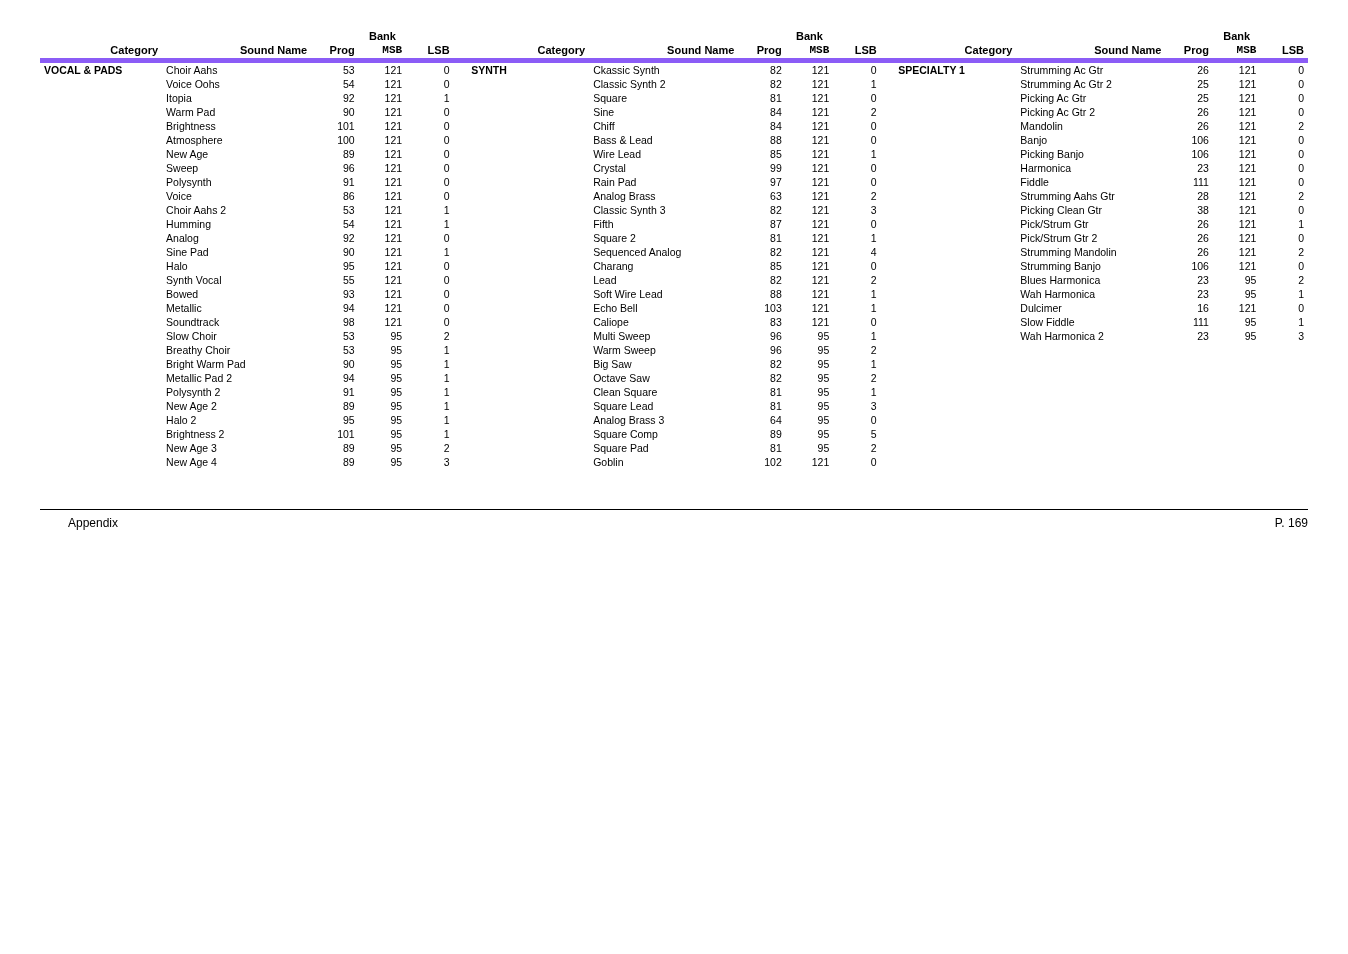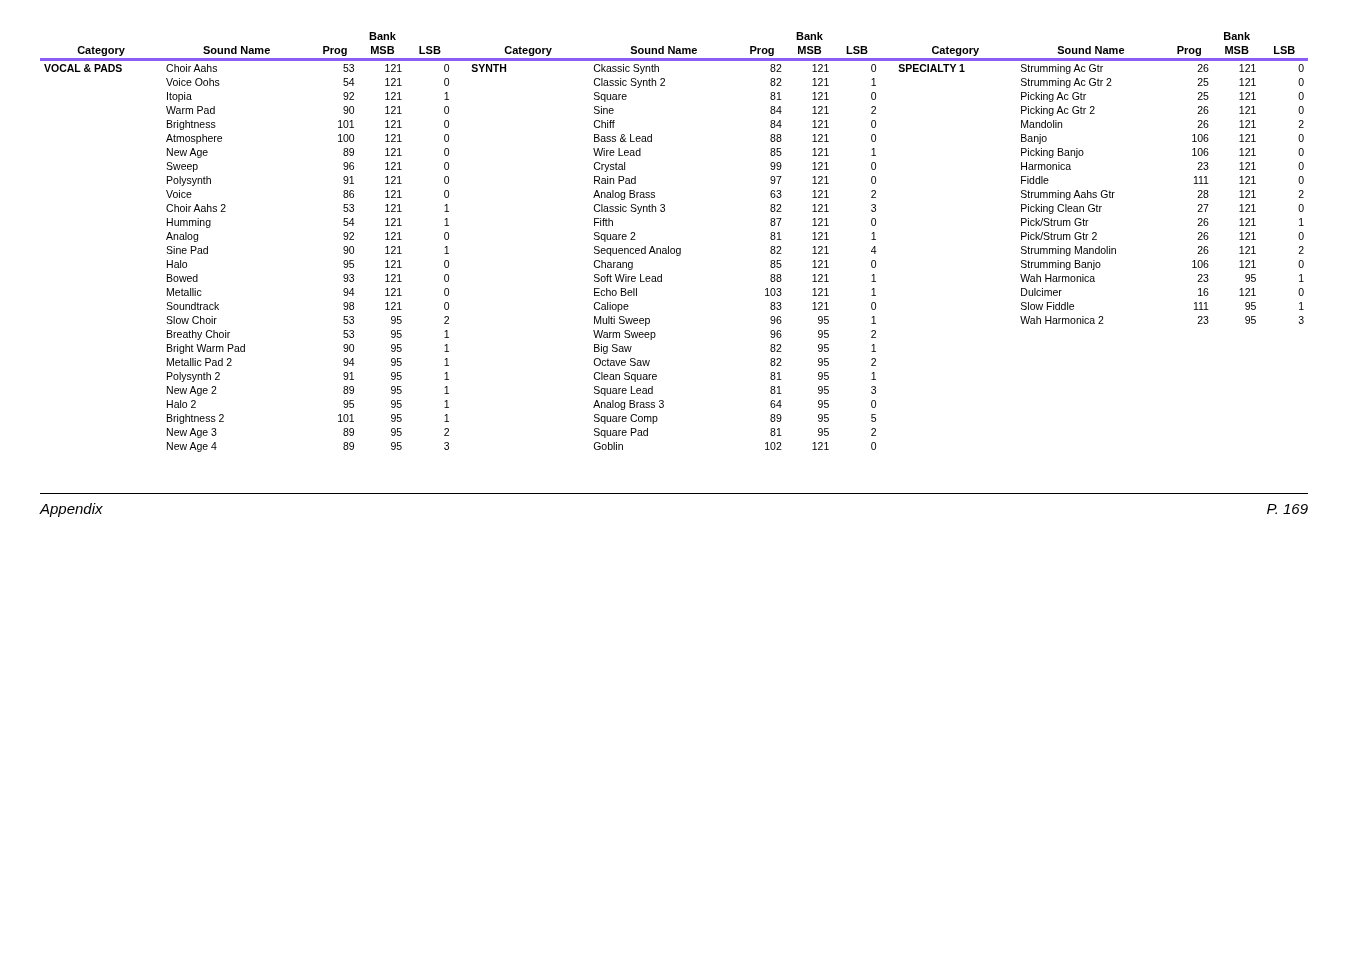--- a/index.html
+++ b/index.html
@@ -14,44 +14,44 @@
       width: 100%;
     }
     .main-table {
       width: 100%;
       border-collapse: collapse;
     }
     .header-row th {
       font-weight: bold;
       font-size: 11px;
       padding: 2px 4px;
-      text-align: center;
-      border-bottom: 3px solid #8b5cf6;
+      text-align: right;
+      border-bottom: 5px solid #8b5cf6;
     }
     .data-row td {
       padding: 1px 4px;
       font-size: 10.5px;
       vertical-align: top;
     }
     .col-category { width: 90px; }
     .col-soundname { width: 110px; }
     .col-prog { width: 35px; text-align: right; }
-    .col-msb { width: 35px; text-align: right; }
+    .col-msb { width: 35px; text-align: right; font-family: Liberation Mono, monospace; }
     .col-lsb { width: 35px; text-align: right; }
     .col-spacer { width: 10px; }
     .footer-line {
       border-top: 1px solid #000;
       margin-top: 40px;
       padding-top: 6px;
       display: flex;
       justify-content: space-between;
     }
     .footer-text {
-      font-style: italic;
-      font-size: 15px;
+      font-size: 12px;
+      margin-left: 28px;
     }
     .category-label {
       font-weight: bold;
     }
     td.num { text-align: right; }
     .top-bank-label {
       text-align: center;
     }
   </style>
 </head>
@@ -289,21 +289,21 @@
           <td class="num">1</td>
           <td class="col-spacer"></td>
           <td></td>
           <td>Classic Synth 3</td>
           <td class="num">82</td>
           <td class="num">121</td>
           <td class="num">3</td>
           <td class="col-spacer"></td>
           <td></td>
           <td>Picking Clean Gtr</td>
-          <td class="num">27</td>
+          <td class="num">38</td>
           <td class="num">121</td>
           <td class="num">0</td>
         </tr>
         <tr class="data-row">
           <td></td>
           <td>Humming</td>
           <td class="num">54</td>
           <td class="num">121</td>
           <td class="num">1</td>
           <td class="col-spacer"></td>
@@ -368,20 +368,39 @@
           <td>Charang</td>
           <td class="num">85</td>
           <td class="num">121</td>
           <td class="num">0</td>
           <td class="col-spacer"></td>
           <td></td>
           <td>Strumming Banjo</td>
           <td class="num">106</td>
           <td class="num">121</td>
           <td class="num">0</td>
+        </tr>
+        <tr class="data-row">
+          <td></td>
+          <td>Synth Vocal</td>
+          <td class="num">55</td>
+          <td class="num">121</td>
+          <td class="num">0</td>
+          <td class="col-spacer"></td>
+          <td></td>
+          <td>Lead</td>
+          <td class="num">82</td>
+          <td class="num">121</td>
+          <td class="num">2</td>
+          <td class="col-spacer"></td>
+          <td></td>
+          <td>Blues Harmonica</td>
+          <td class="num">23</td>
+          <td class="num">95</td>
+          <td class="num">2</td>
         </tr>
         <tr class="data-row">
           <td></td>
           <td>Bowed</td>
           <td class="num">93</td>
           <td class="num">121</td>
           <td class="num">0</td>
           <td class="col-spacer"></td>
           <td></td>
           <td>Soft Wire Lead</td>

